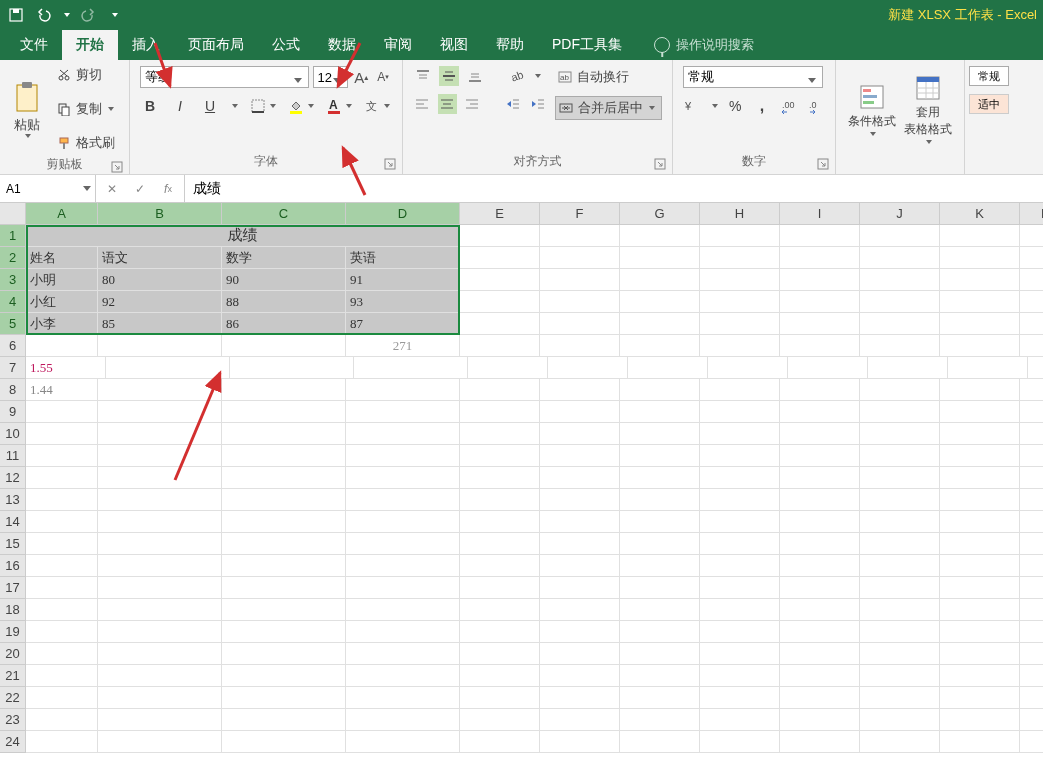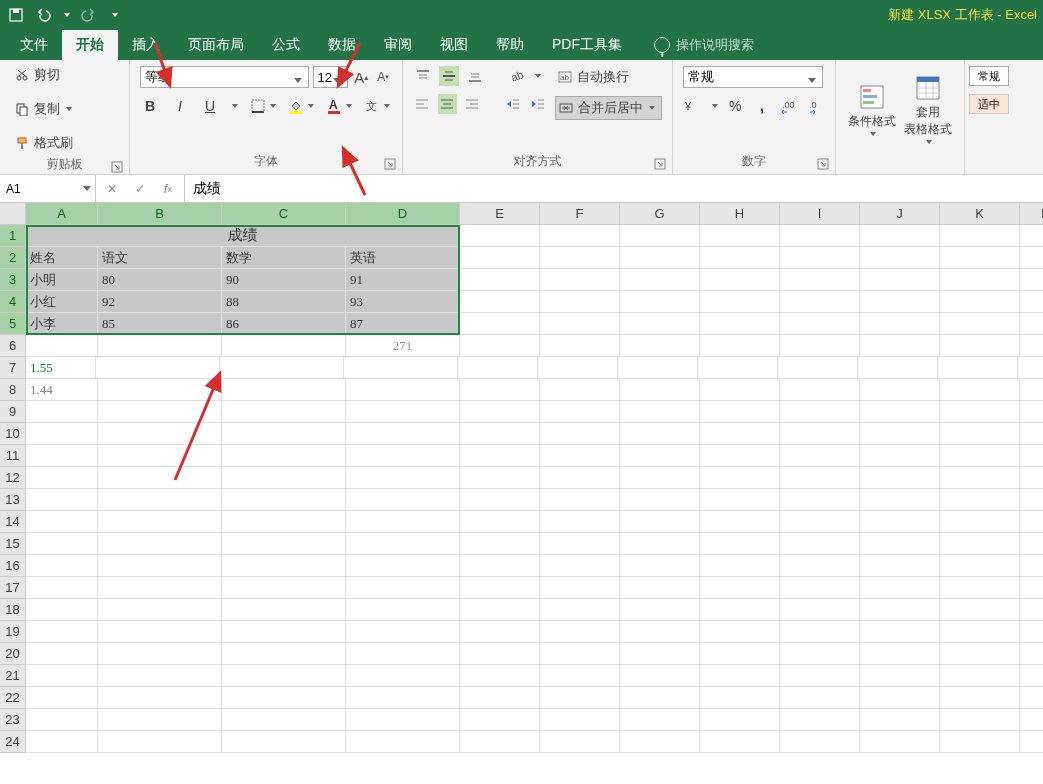--- a/index.html
+++ b/index.html
@@ -146,20 +146,30 @@
   <div class="tell-me">
     <span class="bulb"></span>
     <span>操作说明搜索</span>
   </div>
 </div>
 
 <div class="ribbon">
 
   <div class="group" style="width:130px;">
     <div class="group-content">
+      <div class="clip-col1">
+        <div class="paste-big">
+          <svg width="28" height="34" viewBox="0 0 28 34">
+              <rect x="4" y="4" width="20" height="26" fill="#fef0c9" stroke="#b38600"></rect>
+              <rect x="9" y="1" width="10" height="6" rx="1" fill="#888"></rect>
+            </svg>
+        </div>
+        <div style="font-size:13px;color:#444;">粘贴</div>
+        <span class="caret-sm"></span>
+      </div>
       <div class="clip-col2">
         <div class="clip-row">
           <span class="sm-icon">
             <svg width="14" height="14" viewBox="0 0 14 14">
                 <circle cx="4" cy="10" r="2" fill="none" stroke="#444"></circle>
                 <circle cx="10" cy="10" r="2" fill="none" stroke="#444"></circle>
                 <path d="M4 8 L11 2 M10 8 L3 2" stroke="#444"></path>
               </svg>
           </span>
           <span>剪切</span>
@@ -591,21 +601,21 @@
         <div class="cell" style="width: 80px;"></div>
         <div class="cell" style="width: 80px;"></div>
         <div class="cell" style="width: 80px;"></div>
         <div class="cell" style="width: 80px;"></div>
         <div class="cell" style="width: 80px;"></div>
         <div class="cell" style="width: 80px;"></div>
         <div class="cell" style="width: 80px;"></div>
         <div class="cell" style="width: 50px;"></div>
       </div>
       <div class="row">
-        <div class="cell num-cell" style="width: 70px; color: #15803d; font-family: Liberation Serif, serif;">1.55</div>
+        <div class="cell num-cell" style="width: 80px; color: #be185d; font-family: Liberation Serif, serif;">1.55</div>
         <div class="cell" style="width: 124px;"></div>
         <div class="cell" style="width: 124px;"></div>
         <div class="cell" style="width: 114px;"></div>
         <div class="cell" style="width: 80px;"></div>
         <div class="cell" style="width: 80px;"></div>
         <div class="cell" style="width: 80px;"></div>
         <div class="cell" style="width: 80px;"></div>
         <div class="cell" style="width: 80px;"></div>
         <div class="cell" style="width: 80px;"></div>
         <div class="cell" style="width: 80px;"></div>

